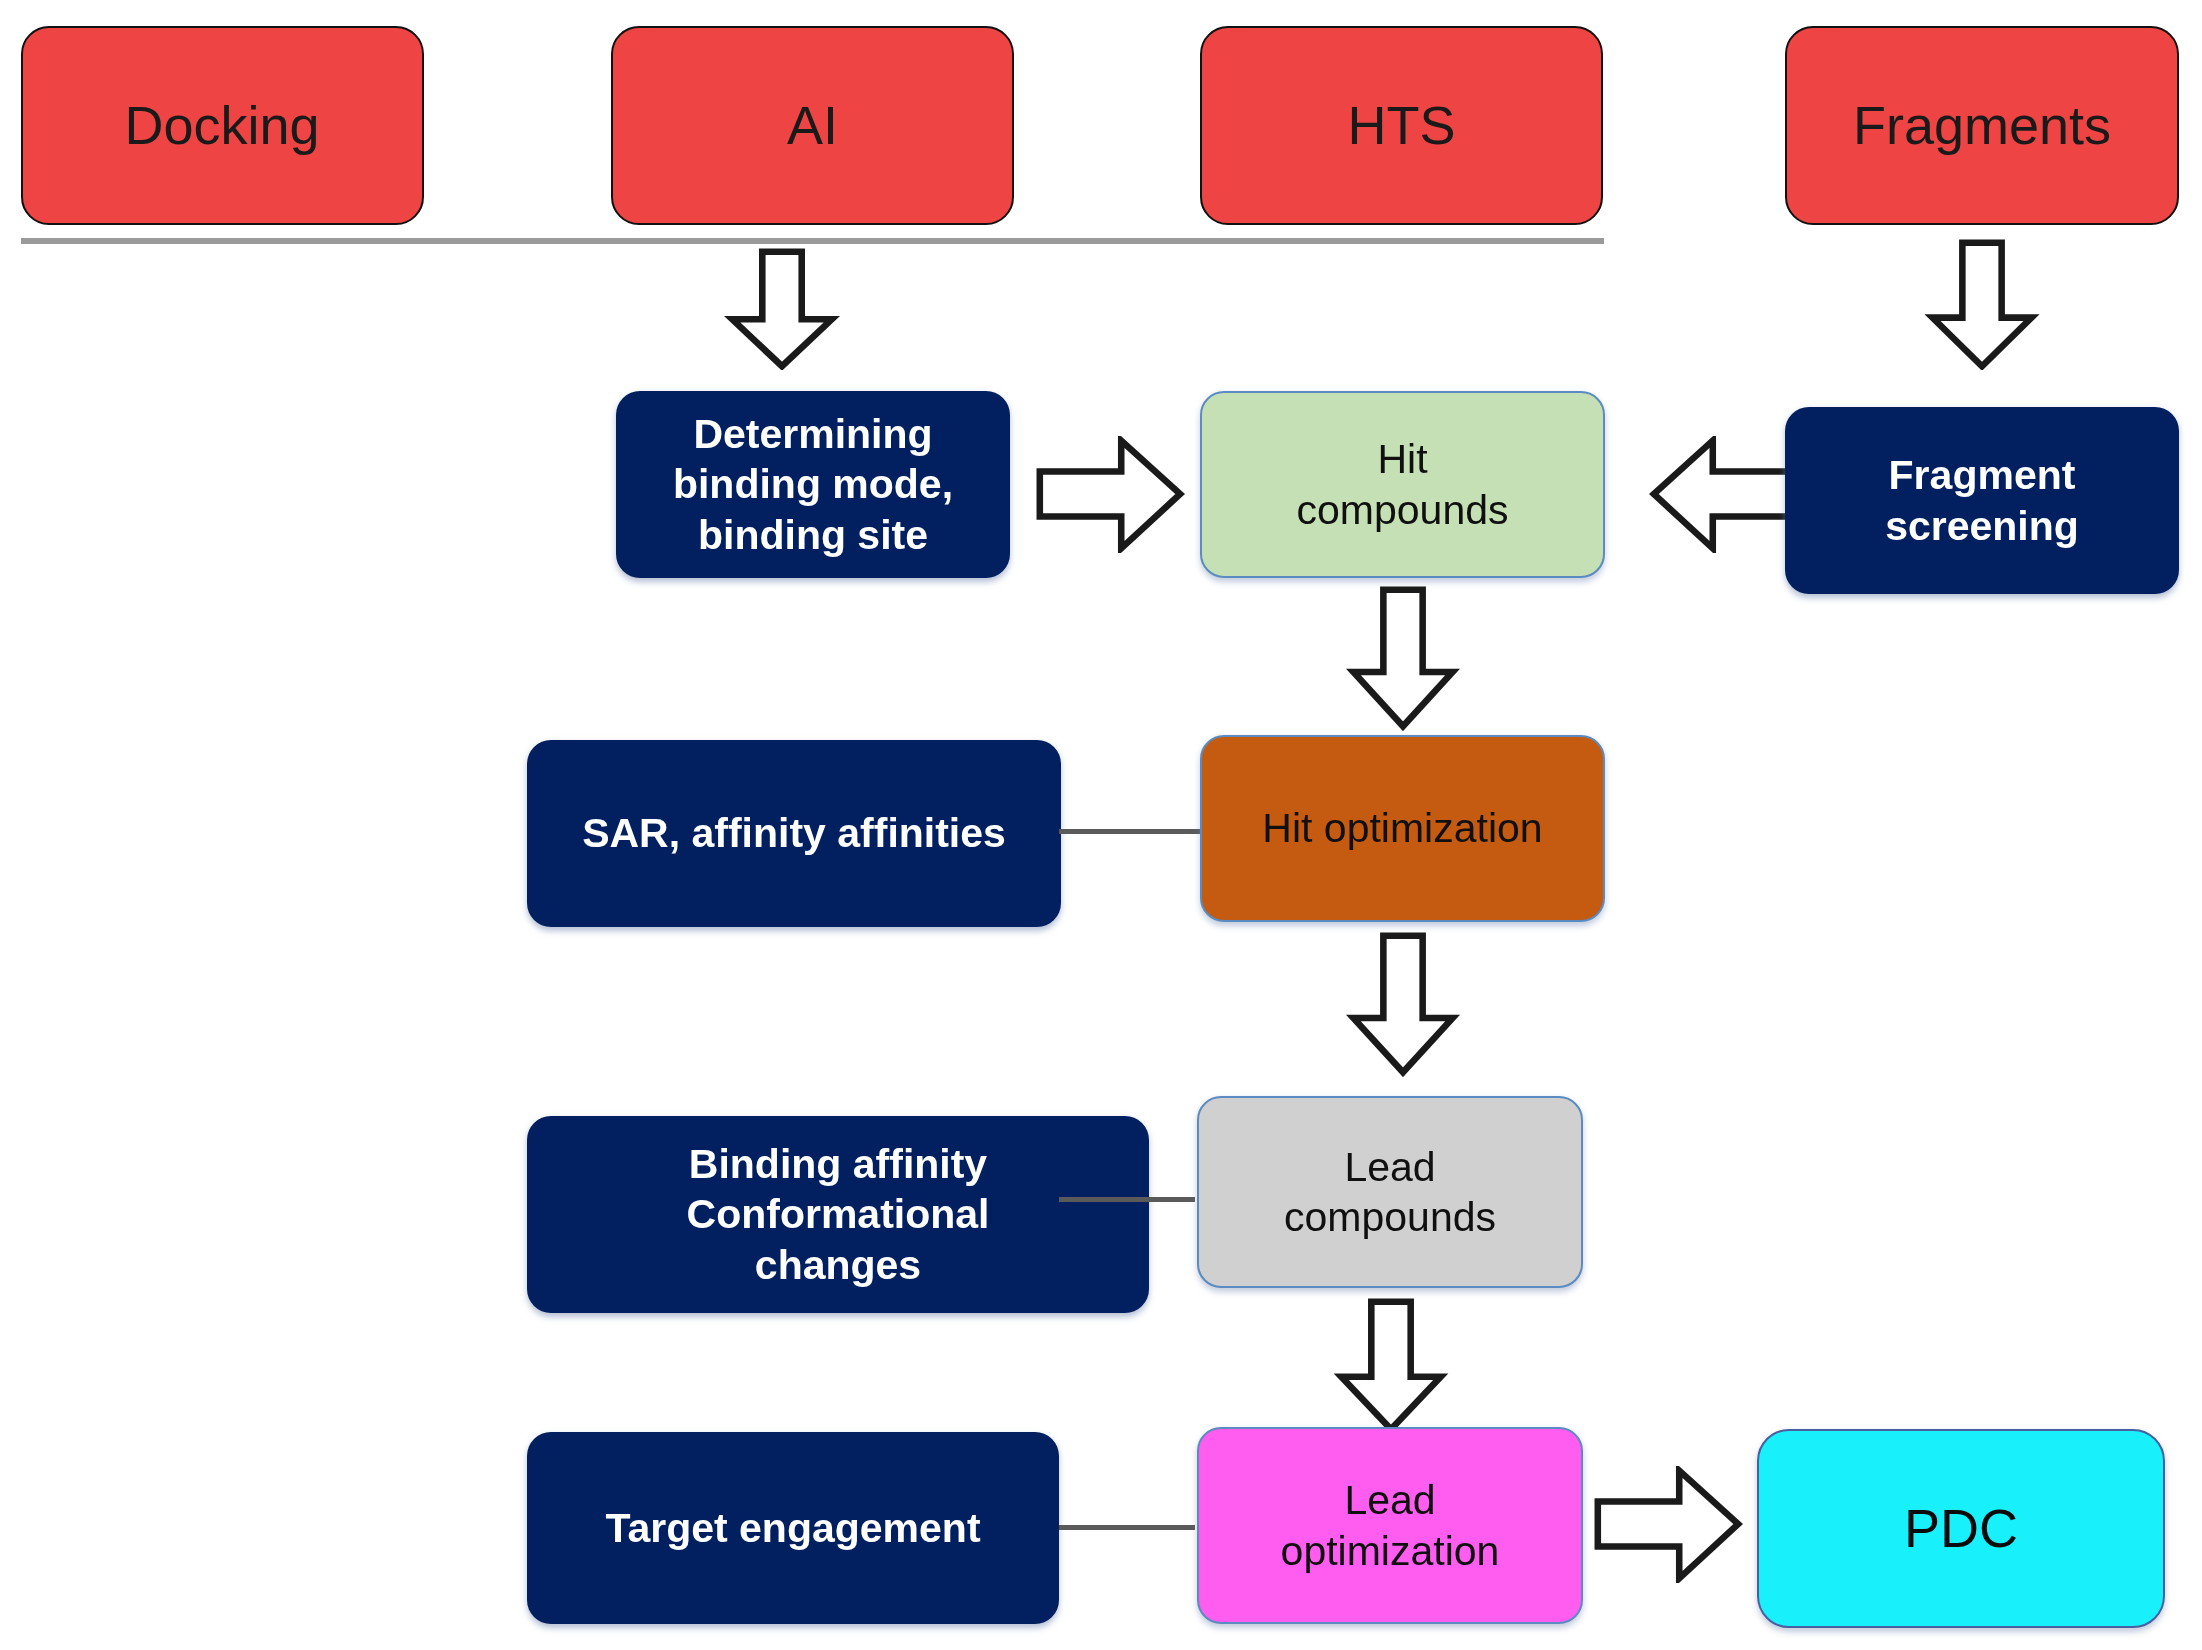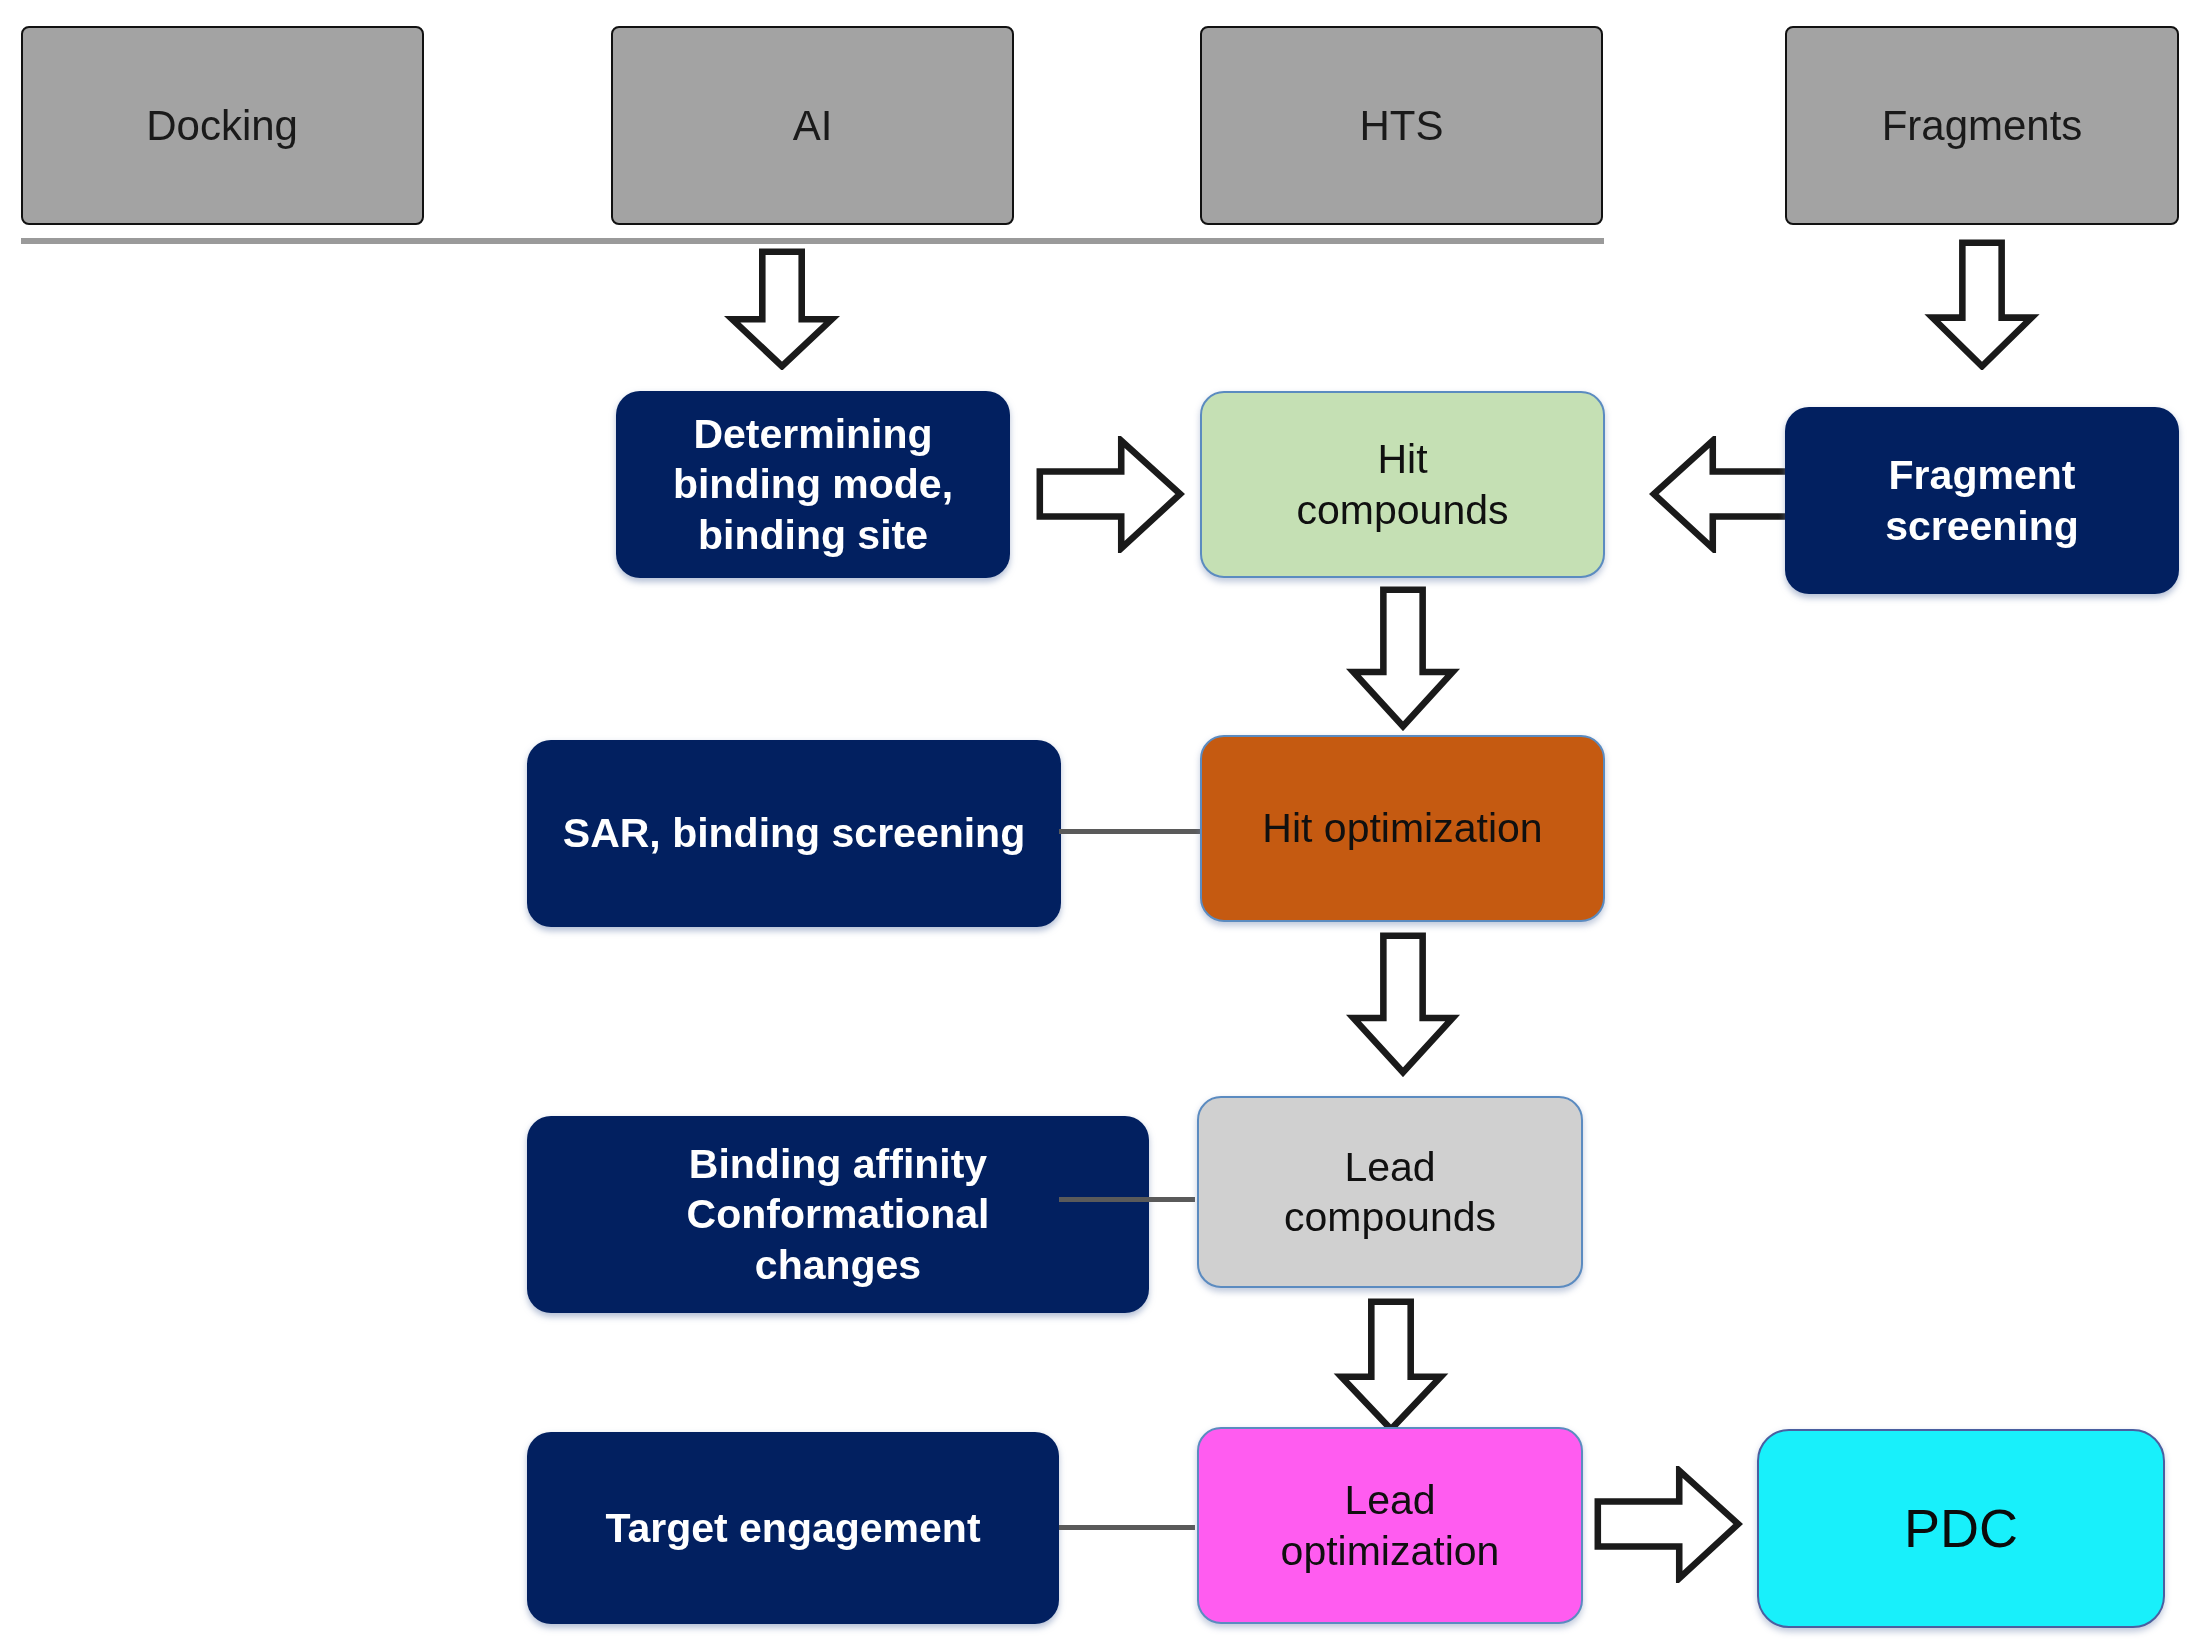--- a/index.html
+++ b/index.html
@@ -25,25 +25,25 @@
     display: flex;
     align-items: center;
     justify-content: center;
     text-align: center;
     line-height: 1.22;
     white-space: pre-line;
   }
 
   
   .src-box {
-    background: #a3a3a3;
+    background: #ef4444;
     border: 2.8px solid #111111;
-    border-radius: 8px;
+    border-radius: 28px;
     color: #1a1a1a;
-    font-size: 42px;
+    font-size: 54px;
     font-weight: 400;
   }
 
   
   .navy-box {
     background: #022060;
     border-radius: 24px;
     color: #ffffff;
     font-size: 41px;
     font-weight: 600;
@@ -153,21 +153,21 @@
 screening</span>
   </div>
 
   <div class="block-arrow" style="left:1342px; top:586px; width:122px; height:145px;">
     <svg width="122" height="145" viewBox="0 0 130 155">
       <polygon points="44,4 86,4 86,92 118,92 65,150 12,92 44,92" fill="#ffffff" stroke="#1a1a1a" stroke-width="7" stroke-linejoin="miter"></polygon>
     </svg>
   </div>
 
   <div class="node navy-box" style="left:527px; top:740px; width:534px; height:187px;">
-    <span>SAR, binding screening</span>
+    <span>SAR, affinity affinities</span>
   </div>
 
   <div class="connector" style="left:1059px; top:829px; width:145px;"></div>
 
   <div class="node stage-box stage-orange" style="left:1200px; top:735px; width:405px; height:187px;">
     <span>Hit optimization</span>
   </div>
 
   <div class="block-arrow" style="left:1342px; top:932px; width:122px; height:145px;">
     <svg width="122" height="145" viewBox="0 0 130 155">

